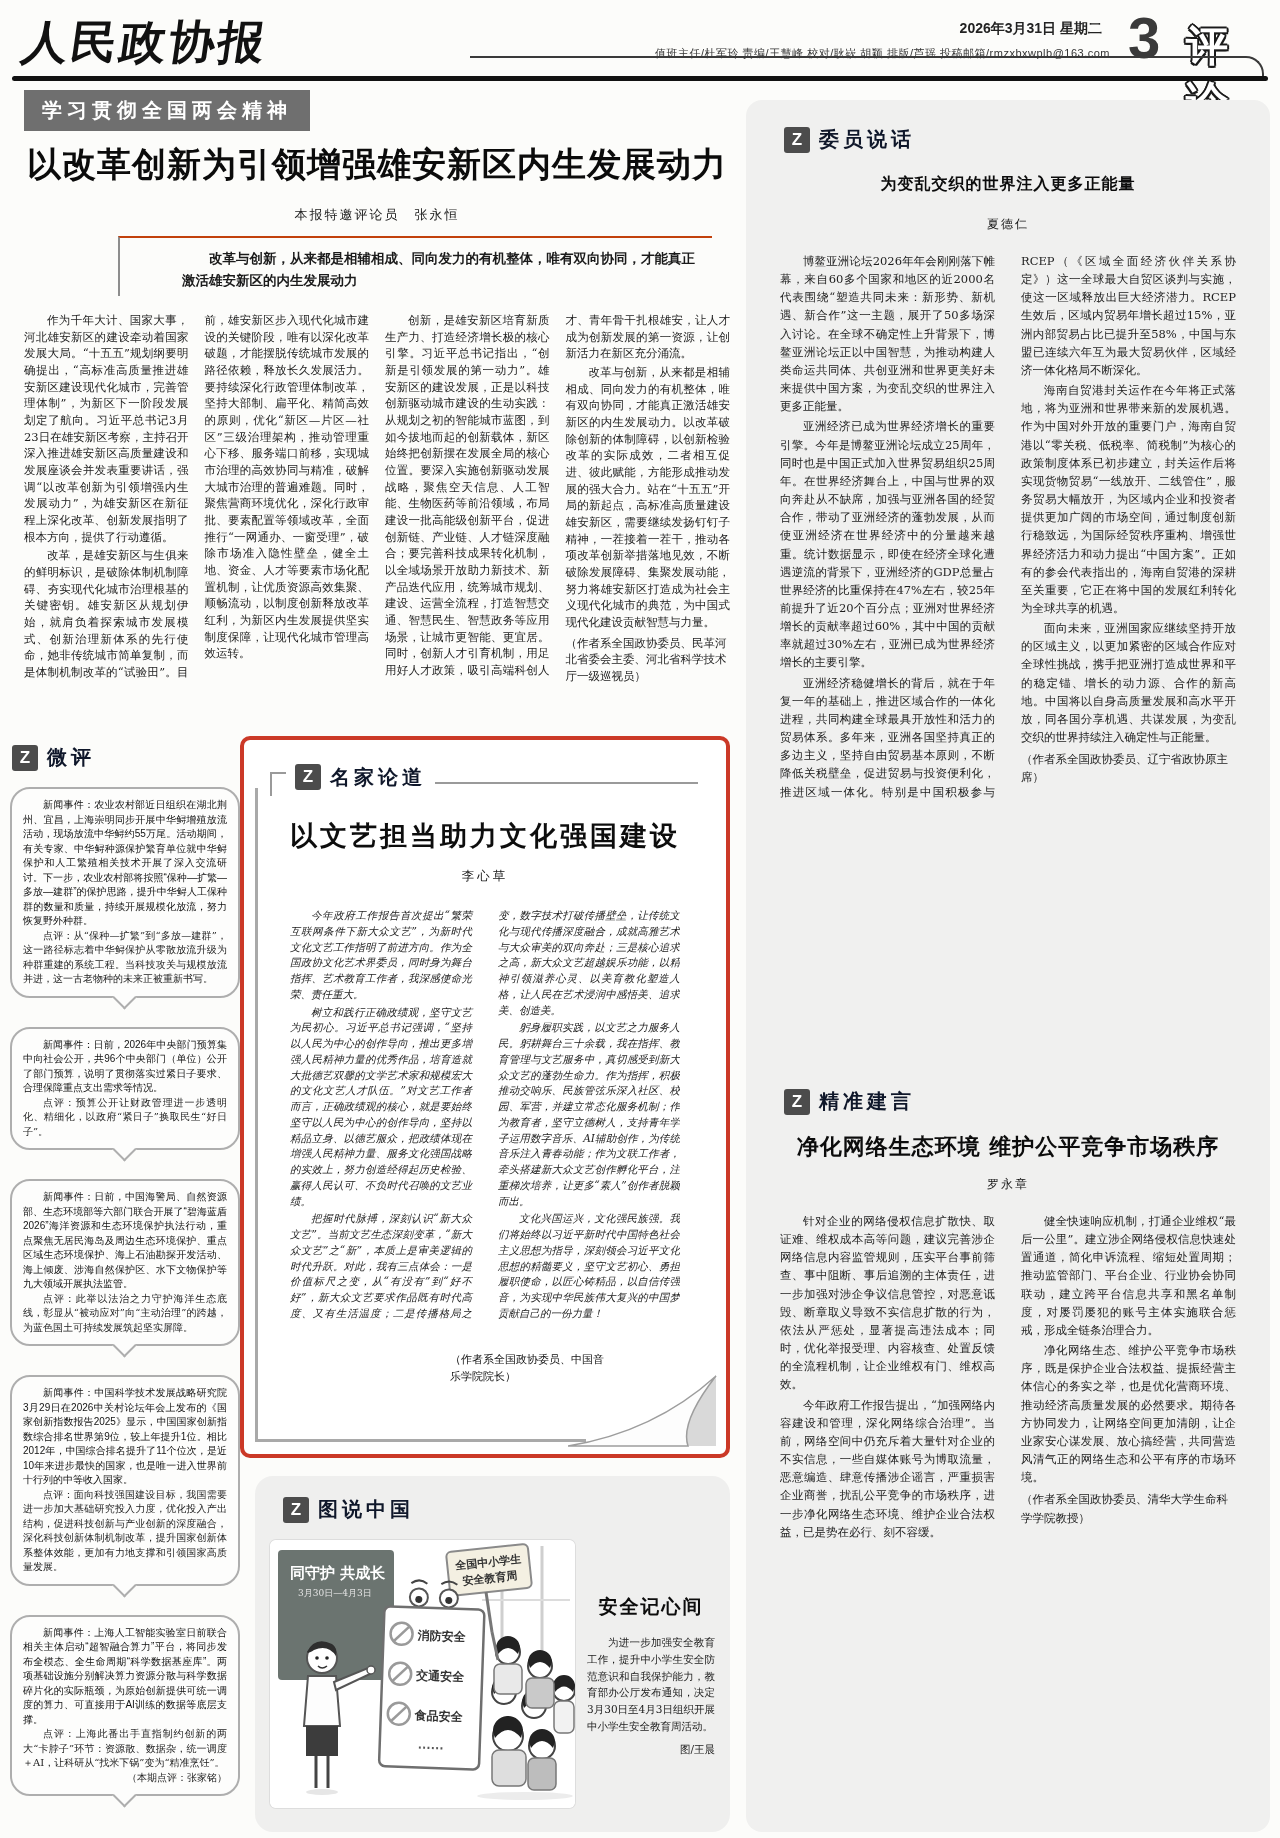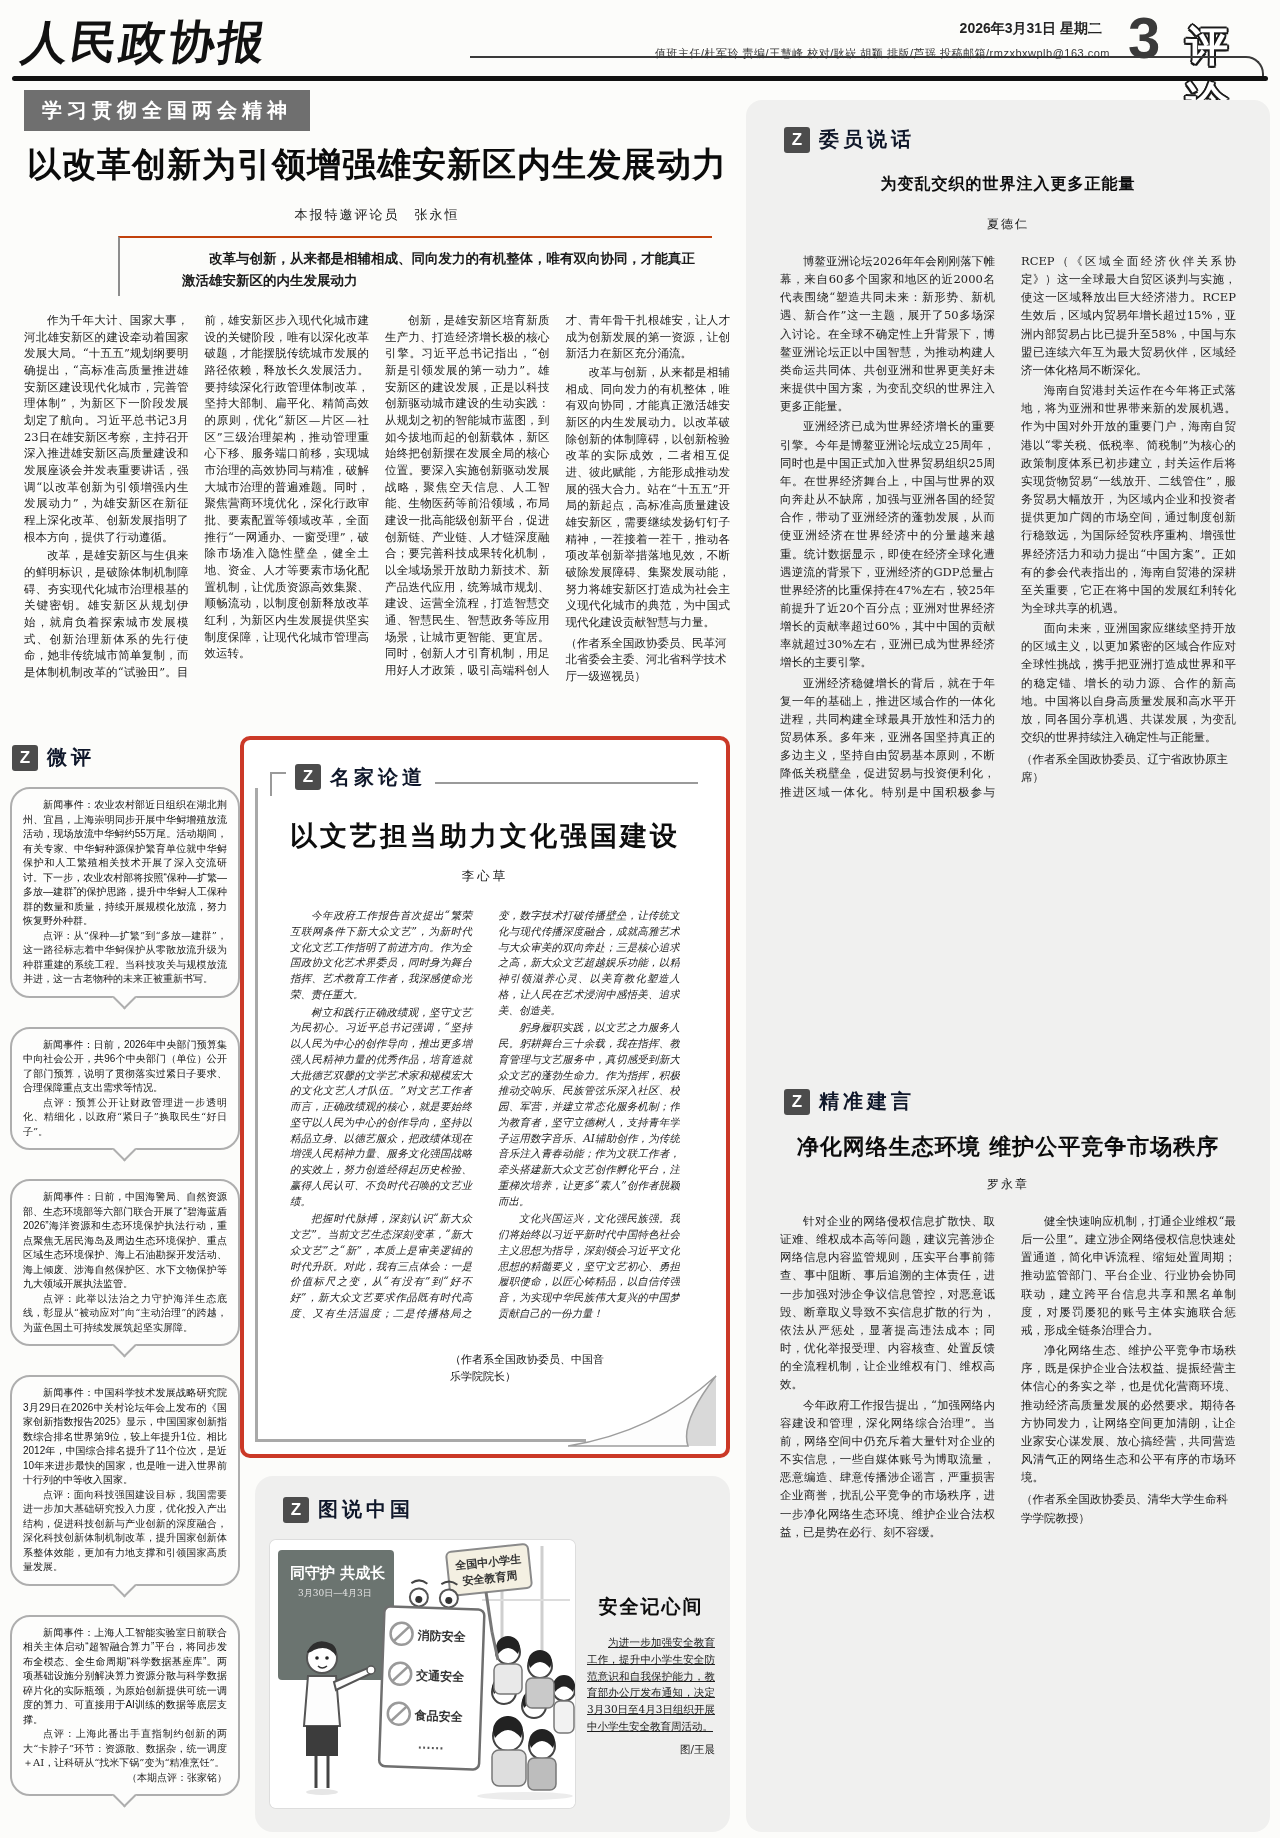--- a/index.html
+++ b/index.html
@@ -84,21 +84,21 @@
   .curl{position:absolute;right:8px;bottom:6px;width:150px;height:74px;}
 
   
   .tushuo{position:absolute;left:255px;top:1476px;width:475px;height:356px;background:#efefee;
           border-radius:18px;}
   .tushuo .sec-head{position:absolute;left:28px;top:20px;}
   .cartoon{position:absolute;left:15px;top:64px;width:305px;height:268px;background:#fff;
            border-radius:6px;box-shadow:0 0 0 1px #ddd;}
   .ts-caption{position:absolute;left:332px;top:118px;width:128px;}
   .ts-title{font-size:19px;font-weight:900;letter-spacing:2px;text-align:center;margin-bottom:14px;color:#0d0d0d;}
-  .ts-text{font-size:10.5px;line-height:1.6;text-align:justify;text-indent:2em;color:#1c1c1c;text-decoration:underline;}
+  .ts-text{font-size:10.5px;line-height:1.6;text-align:justify;text-indent:2em;color:#1c1c1c;}
   .ts-credit{font-size:10.5px;text-align:right;margin-top:8px;color:#1c1c1c;}
 
   
   .rightpanel{position:absolute;left:746px;top:100px;width:524px;height:1732px;background:#f0f0ef;
               border-radius:16px;}
   .rp-head1{position:absolute;left:38px;top:26px;}
   .wy-title{position:absolute;left:20px;top:74px;right:20px;text-align:center;
             font-size:16px;font-weight:900;letter-spacing:1px;color:#0c0c0c;}
   .wy-author{position:absolute;left:0;top:116px;width:100%;text-align:center;font-size:12px;letter-spacing:2px;}
   .wy-body{position:absolute;left:34px;right:34px;top:152px;height:806px;

